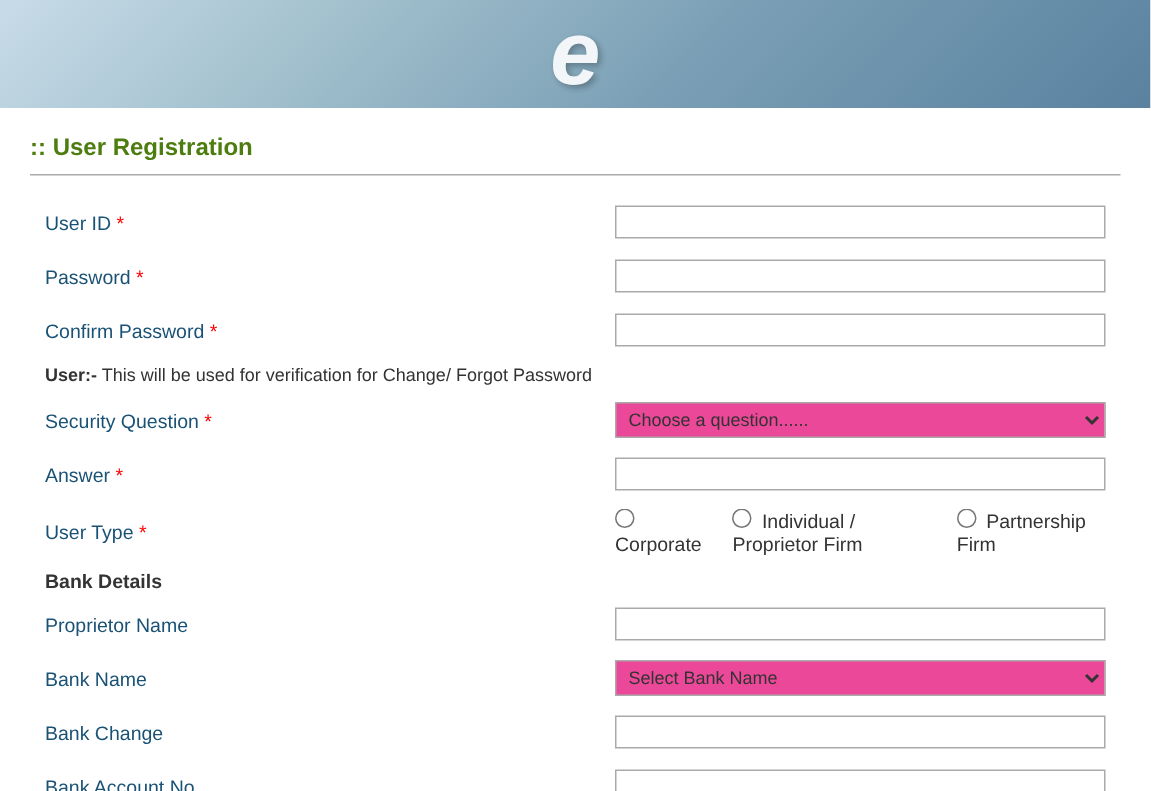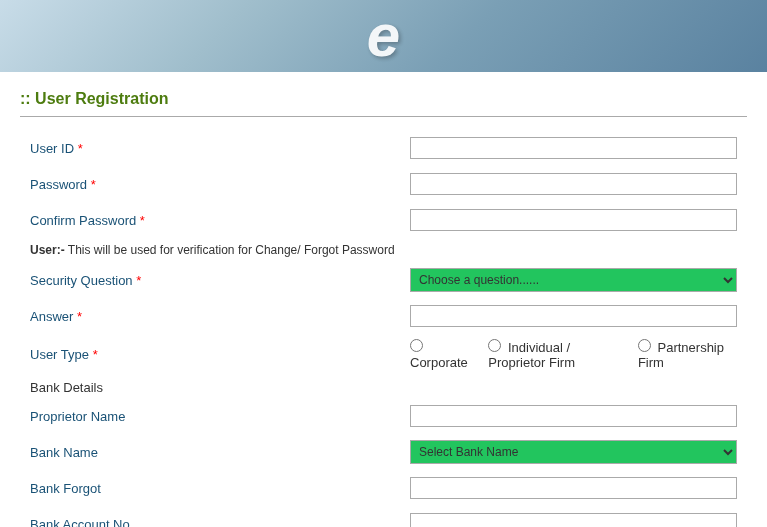--- a/index.html
+++ b/index.html
@@ -83,21 +83,21 @@
       background: #fff;
     }
 
     .form-select {
       width: 330px;
       height: 24px;
       border: 1px solid #aaa;
       padding: 1px 4px;
       font-size: 12px;
       color: #333;
-      background: #22c55e;
+      background: #ec4899;
       appearance: auto;
     }
 
     .note-row {
       margin-bottom: 10px;
       color: #333;
       font-size: 12px;
     }
     .note-bold {
       font-weight: bold;
@@ -114,21 +114,21 @@
       margin-right: 3px;
     }
     .radio-label {
       margin-right: 12px;
       color: #333;
     }
 
     
     .section-heading {
       font-size: 13px;
-      font-weight: normal;
+      font-weight: bold;
       color: #333;
       margin-bottom: 8px;
       margin-top: 4px;
     }
   </style>
 </head>
 <body>
 
 <div class="header">
   <div class="header-logo">
@@ -231,21 +231,21 @@
         <option value="">Select Bank Name</option>
         <option>State Bank of India</option>
         <option>Punjab National Bank</option>
         <option>HDFC Bank</option>
         <option>ICICI Bank</option>
       </select>
     </div>
 
     <div class="form-row">
       <div class="form-label">
-        <span>Bank Forgot</span>
+        <span>Bank Change</span>
       </div>
       <input type="text" class="form-input" style="">
     </div>
 
     <div class="form-row">
       <div class="form-label">
         <span>Bank Account No</span>
       </div>
       <input type="text" class="form-input" style="">
     </div>

